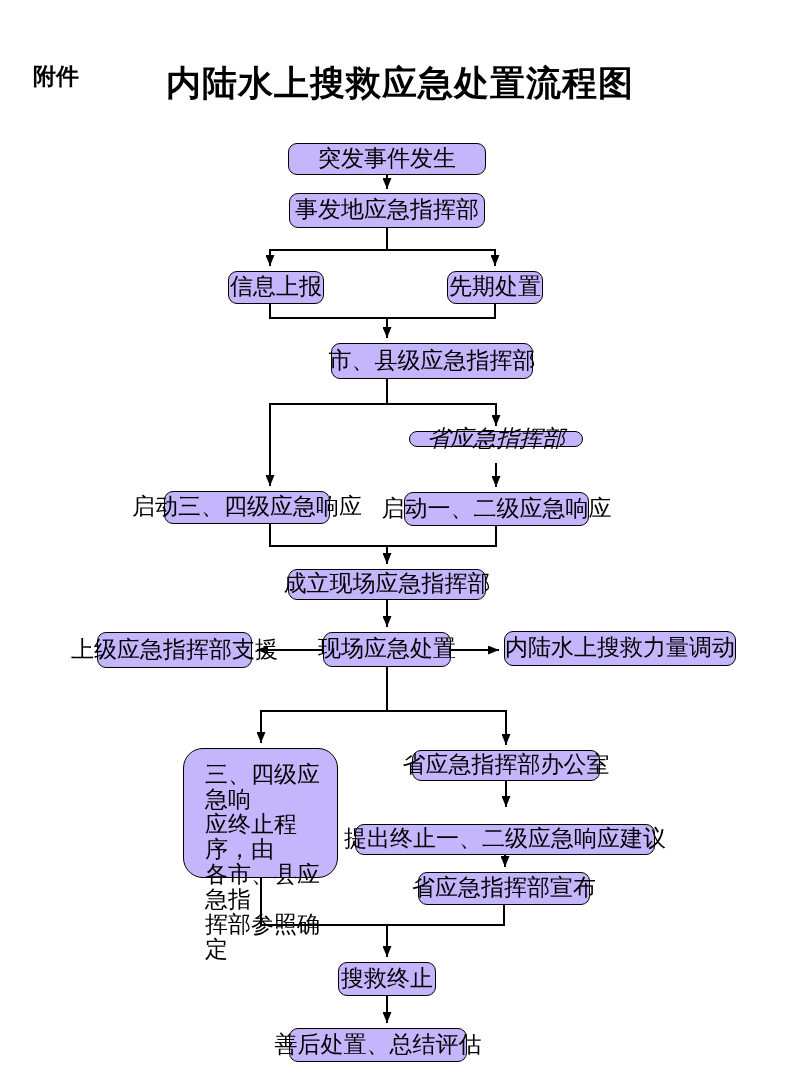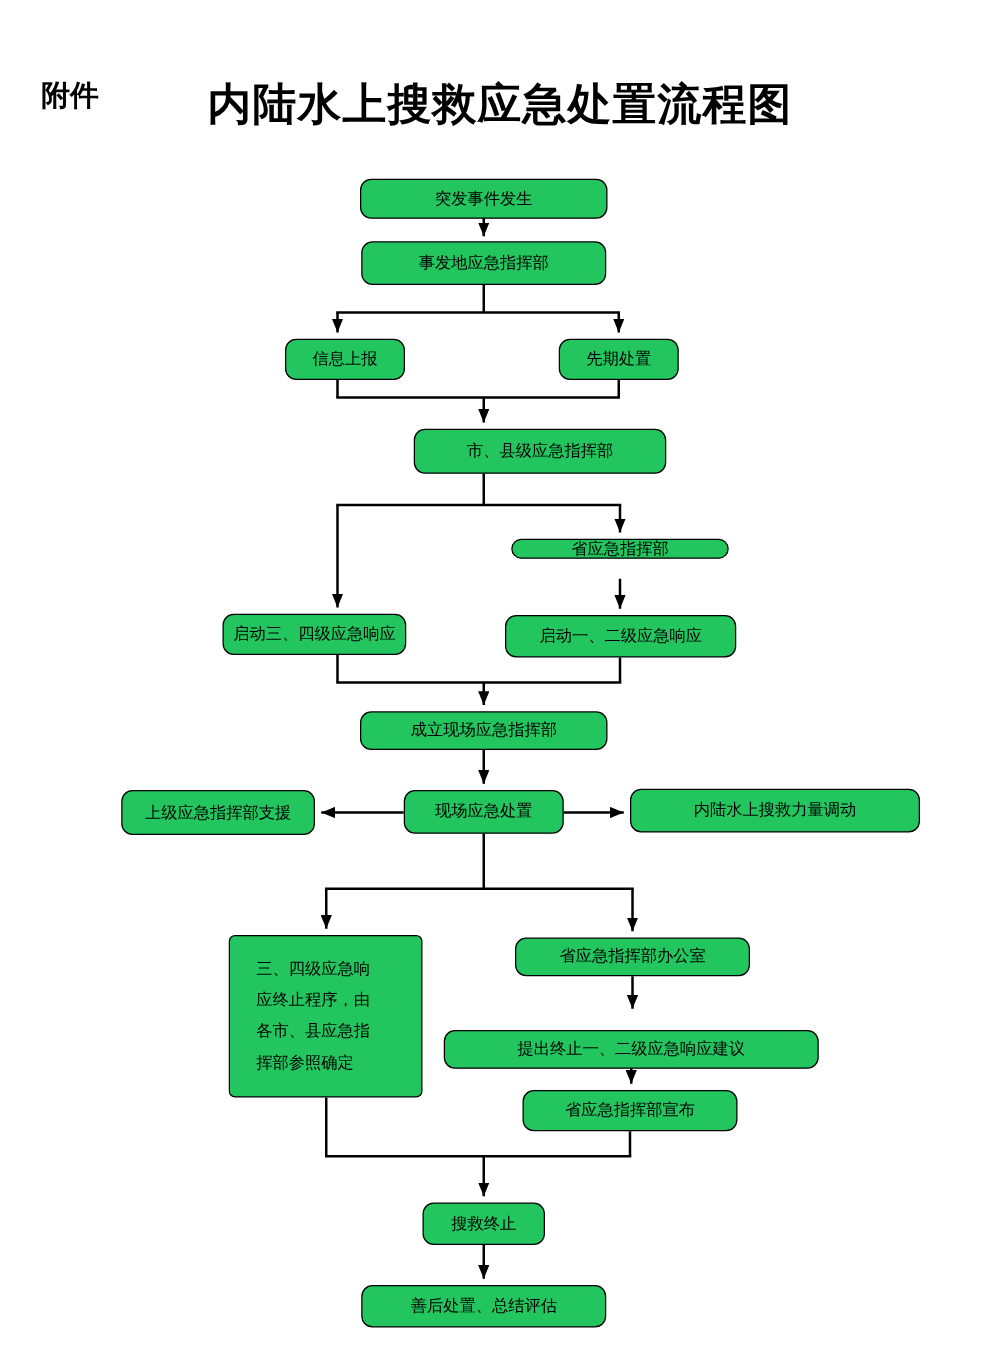--- a/index.html
+++ b/index.html
@@ -31,34 +31,34 @@
     color:#000;
     letter-spacing:1px;
   }
   .connectors{
     position:absolute;
     left:0; top:0;
   }
   .node{
     position:absolute;
     box-sizing:border-box;
-    background:#22c55e;
+    background:#c4b5fd;
     border:1.6px solid #000;
     border-radius:9px;
     display:flex;
     align-items:center;
     justify-content:center;
-    font-size:13px;
+    font-size:23px;
     line-height:1.25;
     color:#000;
     text-align:center;
     white-space:nowrap;
   }
   .node.big{
-    border-radius:5px;
+    border-radius:20px;
     white-space:pre-line;
     text-align:left;
     align-items:flex-start;
     justify-content:flex-start;
     padding:13px 0 0 21px;
     line-height:25px;
   }
 </style>
 </head>
 <body>
@@ -115,23 +115,23 @@
   <div class="node" style="left:288px; top:143px; width:198px; height:32px;">突发事件发生</div>
 
   <div class="node" style="left:289px; top:193px; width:196px; height:35px;">事发地应急指挥部</div>
 
   <div class="node" style="left:228px; top:271px; width:96px; height:33px;">信息上报</div>
 
   <div class="node" style="left:447px; top:271px; width:96px; height:33px;">先期处置</div>
 
   <div class="node" style="left:286px; top:343px; width:202px; height:36px;margin-left:45px;">市、县级应急指挥部</div>
 
-  <div class="node" style="left:409px; top:431px; width:174px; height:16px;">省应急指挥部</div>
+  <div class="node" style="left:409px; top:431px; width:174px; height:16px;font-style:italic;">省应急指挥部</div>
 
-  <div class="node" style="left:178px; top:491px; width:147px; height:33px;">启动三、四级应急响应</div>
+  <div class="node" style="left:164px; top:491px; width:166px; height:33px;">启动三、四级应急响应</div>
 
   <div class="node" style="left:404px; top:492px; width:185px; height:34px;">启动一、二级应急响应</div>
 
   <div class="node" style="left:288px; top:569px; width:198px; height:31px;">成立现场应急指挥部</div>
 
   <div class="node" style="left:97px; top:632px; width:155px; height:36px;">上级应急指挥部支援</div>
 
   <div class="node" style="left:323px; top:632px; width:128px; height:35px;">现场应急处置</div>
 
   <div class="node" style="left:504px; top:631px; width:232px; height:35px;">内陆水上搜救力量调动</div>
@@ -142,15 +142,15 @@
 挥部参照确定</div>
 
   <div class="node" style="left:412px; top:750px; width:188px; height:31px;">省应急指挥部办公室</div>
 
   <div class="node" style="left:355px; top:812px; width:300px; height:31px;margin-top:12px;">提出终止一、二级应急响应建议</div>
 
   <div class="node" style="left:418px; top:872px; width:172px; height:33px;">省应急指挥部宣布</div>
 
   <div class="node" style="left:338px; top:962px; width:98px; height:34px;">搜救终止</div>
 
-  <div class="node" style="left:289px; top:1028px; width:196px; height:34px;">善后处置、总结评估</div>
+  <div class="node" style="left:289px; top:1028px; width:178px; height:34px;">善后处置、总结评估</div>
 
 </div>
 
 </body></html>

